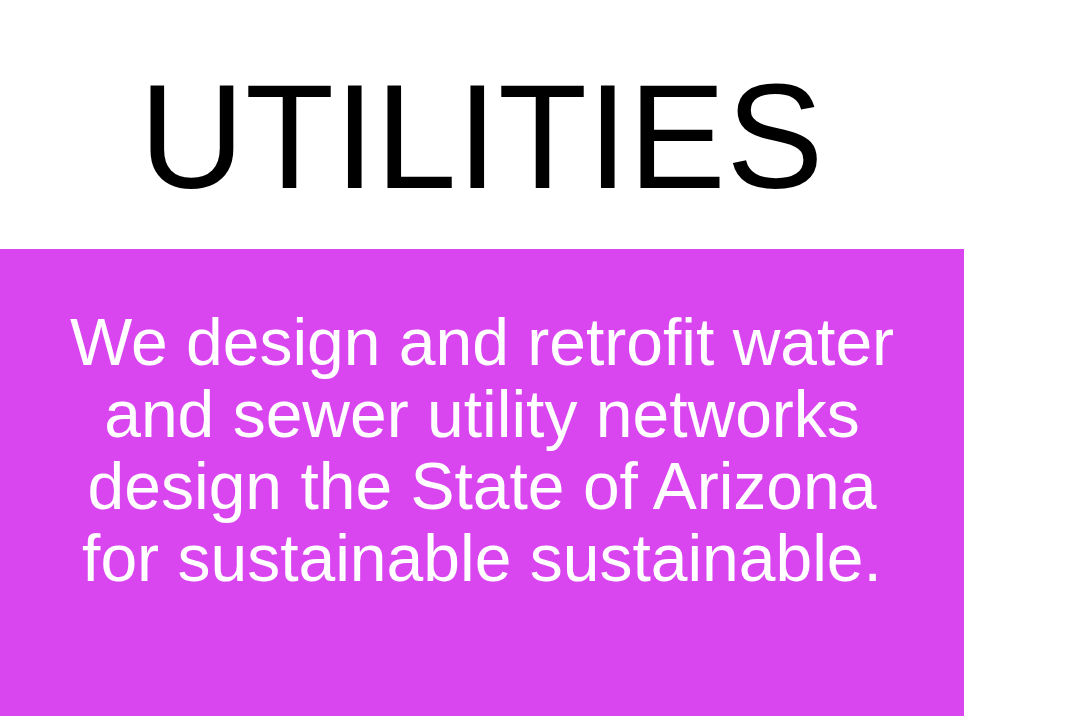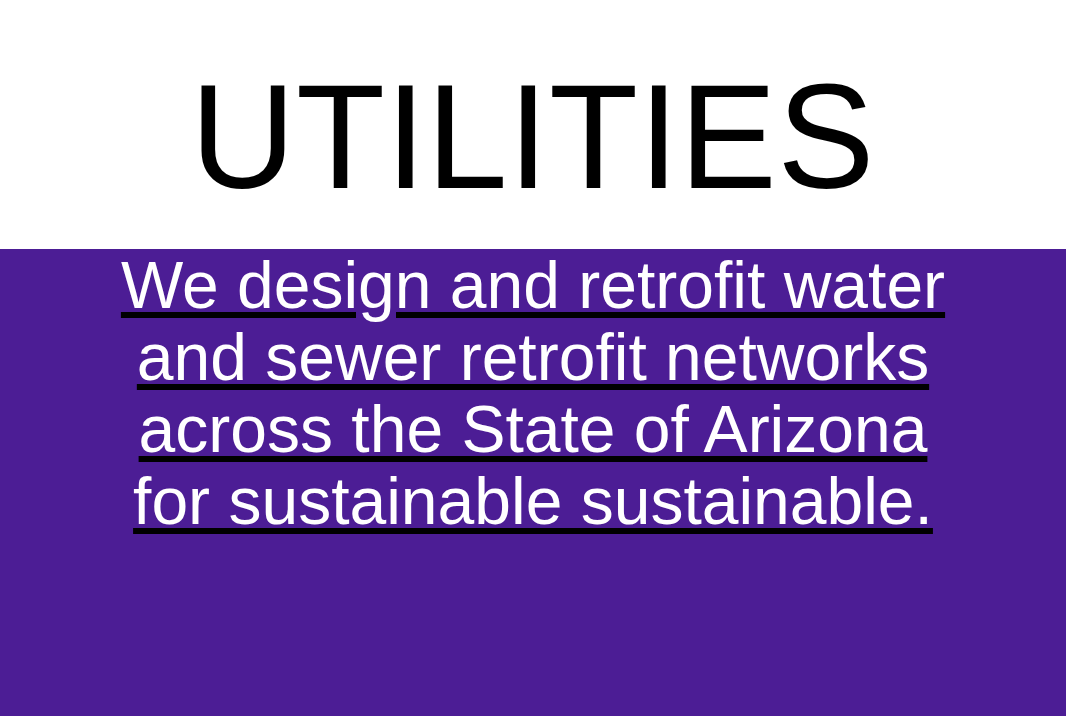--- a/index.html
+++ b/index.html
@@ -11,21 +11,21 @@
     overflow: hidden;
   }
 
   body {
     font-family: "Liberation Sans", sans-serif;
     background: #ffffff;
   }
 
   #banner {
     position: relative;
-    width: 1066px;
+    width: 964px;
     height: 716px;
     display: flex;
     flex-direction: column;
     background: #ffffff;
   }
 
   
   #title-band {
     height: 249px;
     flex: 0 0 249px;
@@ -45,26 +45,26 @@
     letter-spacing: 0.5px;
     white-space: nowrap;
     padding-bottom: 38px;
     transform: scaleX(0.985);
     transform-origin: center bottom;
   }
 
   
   #description-band {
     flex: 1 1 auto;
-    background: #4c1d95;
+    background: #d946ef;
     display: flex;
     flex-direction: column;
     align-items: center;
+    padding-top: 57px;
     overflow: hidden;
-    text-decoration: underline;
   }
 
   #description-text {
     width: 860px;
     text-align: center;
     color: #ffffff;
     font-family: "Liberation Sans", sans-serif;
     font-weight: 400;
     font-size: 66px;
     line-height: 72px;
@@ -81,19 +81,19 @@
 
 <div id="banner">
 
   <div id="title-band">
     <h1 id="page-title">UTILITIES</h1>
   </div>
 
   <div id="description-band">
     <div id="description-text">
       <span class="line">We design and retrofit water</span>
-      <span class="line">and sewer retrofit networks</span>
-      <span class="line">across the State of Arizona</span>
+      <span class="line">and sewer utility networks</span>
+      <span class="line">design the State of Arizona</span>
       <span class="line">for sustainable sustainable.</span>
     </div>
   </div>
 
 </div>
 
 </body></html>

